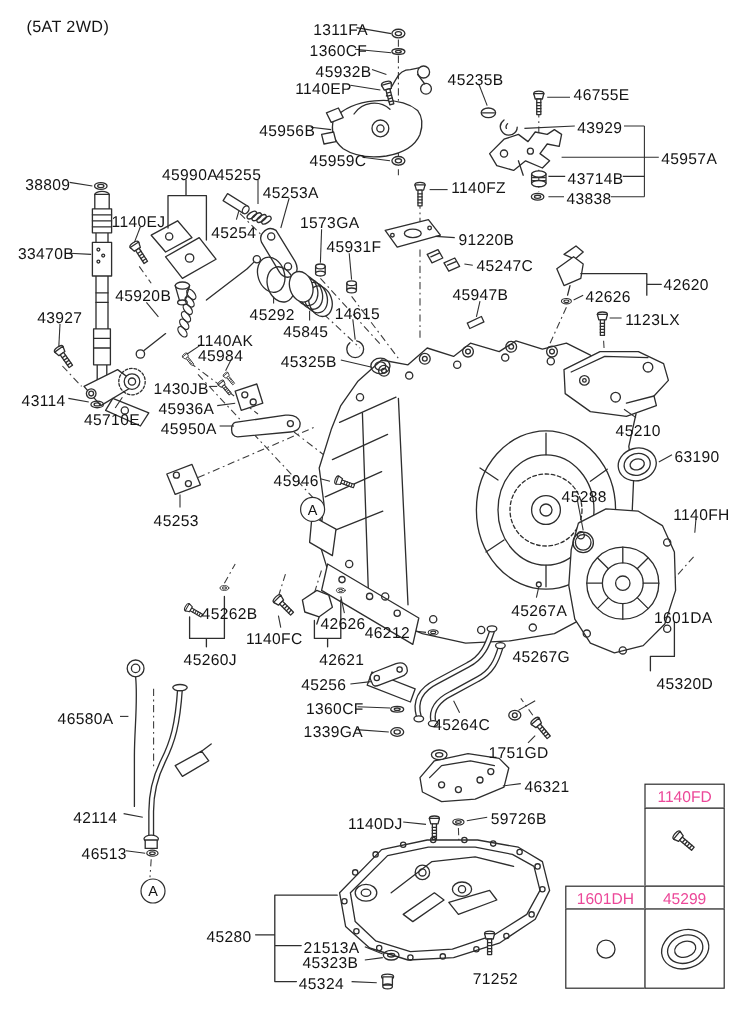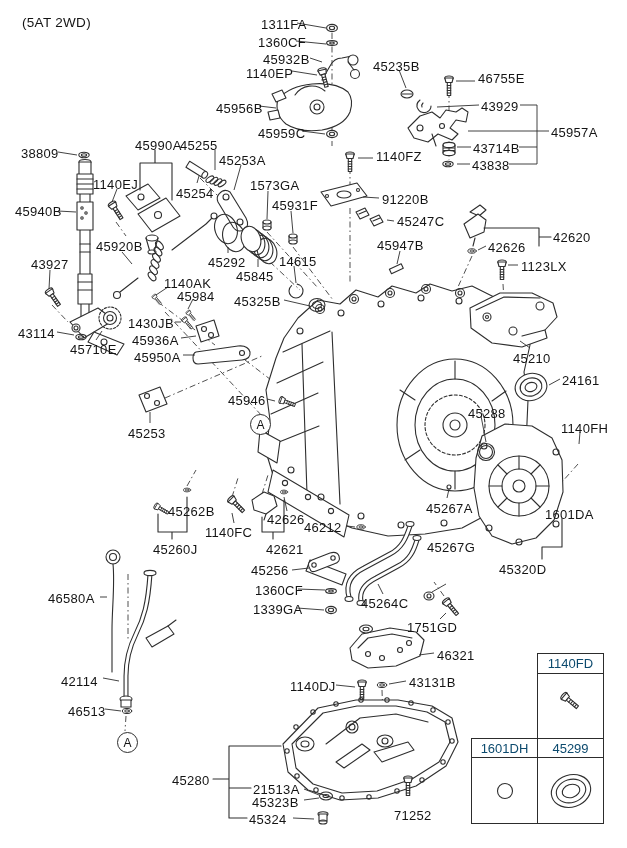--- a/index.html
+++ b/index.html
@@ -11,21 +11,21 @@
   .ld{stroke:#2e2e2e;stroke-width:0.9}
   .dd{stroke:#3c3c3c;stroke-width:0.9;stroke-dasharray:6 3 1.5 3;fill:none}
   .tube{stroke:#2e2e2e;stroke-width:5;fill:none;stroke-linecap:round}
   .tube2{stroke:#ffffff;stroke-width:2.8;fill:none;stroke-linecap:round}
   .lbl{position:absolute;font-size:13px;letter-spacing:.3px;color:#141414;white-space:nowrap}
   .title{font-size:13.5px}
   .co{position:absolute;width:19px;height:19px;border:1.3px solid #2e2e2e;border-radius:50%;
       display:flex;align-items:center;justify-content:center;font-size:12px;color:#141414;background:#fff}
   .cell{position:absolute;border:1.4px solid #2c2c2c;box-sizing:border-box;background:#fff;
         display:flex;align-items:center;justify-content:center}
-  .cell.h{font-size:13px;color:#0c4a6e}
+  .cell.h{font-size:13px;color:#ec4899}
 </style>
 </head>
 <body>
 
 <div class="stage">
 
 <svg class="layer" width="627" height="848" viewBox="0 0 627 848">
   <defs>
     <g id="bolt">
       <ellipse class="sf" cx="0" cy="0" rx="4.2" ry="2"></ellipse>
@@ -516,65 +516,65 @@
 <div class="lbl" style="left:21px;top:146px">38809</div>
 <div class="lbl" style="left:135px;top:138px">45990A</div>
 <div class="lbl" style="left:180px;top:138px">45255</div>
 <div class="lbl" style="left:219px;top:153px">45253A</div>
 <div class="lbl" style="left:376px;top:149px">1140FZ</div>
 <div class="lbl" style="left:93px;top:177px">1140EJ</div>
 <div class="lbl" style="left:250px;top:178px">1573GA</div>
 <div class="lbl" style="left:176px;top:186px">45254</div>
 <div class="lbl" style="left:272px;top:198px">45931F</div>
 <div class="lbl" style="left:382px;top:192px">91220B</div>
-<div class="lbl" style="left:15px;top:204px">45940B</div>
+<div class="lbl" style="left:15px;top:204px">33470B</div>
 <div class="lbl" style="left:397px;top:214px">45247C</div>
 <div class="lbl" style="left:96px;top:239px">45920B</div>
 <div class="lbl" style="left:553px;top:230px">42620</div>
 <div class="lbl" style="left:488px;top:240px">42626</div>
 <div class="lbl" style="left:377px;top:238px">45947B</div>
 <div class="lbl" style="left:31px;top:257px">43927</div>
 <div class="lbl" style="left:208px;top:255px">45292</div>
 <div class="lbl" style="left:279px;top:254px">14615</div>
 <div class="lbl" style="left:521px;top:259px">1123LX</div>
 <div class="lbl" style="left:236px;top:269px">45845</div>
 <div class="lbl" style="left:164px;top:276px">1140AK</div>
-<div class="lbl" style="left:177px;top:289px">45984</div>
+<div class="lbl" style="left:165px;top:289px">45984</div>
 <div class="lbl" style="left:234px;top:294px">45325B</div>
 <div class="lbl" style="left:128px;top:316px">1430JB</div>
 <div class="lbl" style="left:18px;top:326px">43114</div>
 <div class="lbl" style="left:132px;top:333px">45936A</div>
 <div class="lbl" style="left:70px;top:342px">45710E</div>
 <div class="lbl" style="left:134px;top:350px">45950A</div>
 <div class="lbl" style="left:513px;top:351px">45210</div>
-<div class="lbl" style="left:562px;top:373px">24161</div>
+<div class="lbl" style="left:562px;top:373px">63190</div>
 <div class="lbl" style="left:228px;top:393px">45946</div>
 <div class="lbl" style="left:128px;top:426px">45253</div>
 <div class="lbl" style="left:468px;top:406px">45288</div>
 <div class="lbl" style="left:561px;top:421px">1140FH</div>
 <div class="lbl" style="left:168px;top:504px">45262B</div>
 <div class="lbl" style="left:426px;top:501px">45267A</div>
 <div class="lbl" style="left:545px;top:507px">1601DA</div>
 <div class="lbl" style="left:205px;top:525px">1140FC</div>
 <div class="lbl" style="left:267px;top:512px">42626</div>
 <div class="lbl" style="left:304px;top:520px">46212</div>
 <div class="lbl" style="left:153px;top:542px">45260J</div>
 <div class="lbl" style="left:266px;top:542px">42621</div>
-<div class="lbl" style="left:499px;top:562px">45320D</div>
+<div class="lbl" style="left:547px;top:562px">45320D</div>
 <div class="lbl" style="left:251px;top:563px">45256</div>
 <div class="lbl" style="left:255px;top:583px">1360CF</div>
 <div class="lbl" style="left:427px;top:540px">45267G</div>
 <div class="lbl" style="left:253px;top:602px">1339GA</div>
 <div class="lbl" style="left:361px;top:596px">45264C</div>
 <div class="lbl" style="left:48px;top:591px">46580A</div>
 <div class="lbl" style="left:407px;top:620px">1751GD</div>
 <div class="lbl" style="left:437px;top:648px">46321</div>
 <div class="lbl" style="left:61px;top:674px">42114</div>
 <div class="lbl" style="left:290px;top:679px">1140DJ</div>
-<div class="lbl" style="left:409px;top:675px">43131B</div>
+<div class="lbl" style="left:409px;top:675px">59726B</div>
 <div class="lbl" style="left:68px;top:704px">46513</div>
 <div class="lbl" style="left:172px;top:773px">45280</div>
 <div class="lbl" style="left:253px;top:782px">21513A</div>
 <div class="lbl" style="left:252px;top:795px">45323B</div>
 <div class="lbl" style="left:249px;top:812px">45324</div>
 <div class="lbl" style="left:394px;top:808px">71252</div>
 
 <div class="co" style="left:250px;top:414px">A</div>
 <div class="co" style="left:117px;top:732px">A</div>
 

